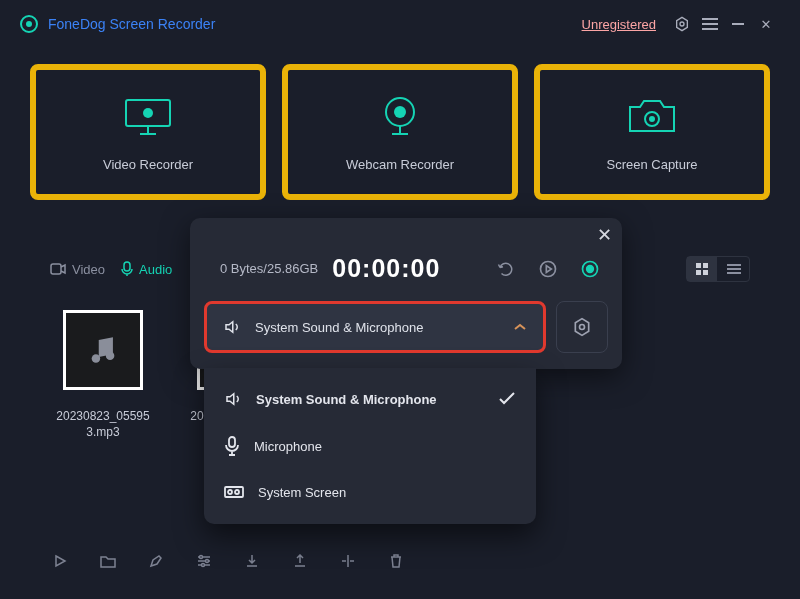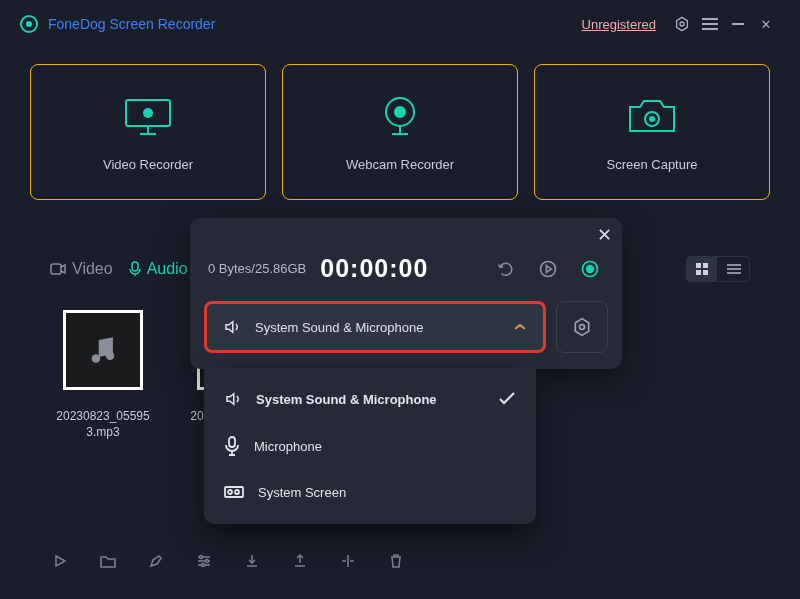--- a/index.html
+++ b/index.html
@@ -24,38 +24,38 @@
 .app-title { color: #3b82f6; font-size: 14px; }
 .titlebar-spacer { flex: 1; }
 .unregistered { color: #fca5a5; text-decoration: underline; font-size: 13px; margin-right: 12px; cursor: pointer; }
 .title-icon { width: 28px; height: 28px; display:flex; align-items:center; justify-content:center; color:#a9adbb; cursor:pointer; }
 .title-icon.min::before { content:''; display:block; width:12px; height:2px; background:#a9adbb; }
 .title-icon.close::before { content:'✕'; font-size:13px; }
 .cards {
   display: flex; gap: 16px; padding: 16px 30px;
 }
 .card {
-  flex:1; border:1px solid #eab308; border-radius:8px;
+  flex:1; border:6px solid #eab308; border-radius:8px;
   height:136px;
   display:flex; flex-direction:column; align-items:center; justify-content:center; gap:18px;
   cursor:pointer;
 }
 .card-label { color:#c8ccd8; font-size:13px; }
 .icon-box { height:46px; display:flex; align-items:center; justify-content:center; }
 
 .lower {
   margin: 30px 30px 0;
   border-radius:8px;
   position: relative;
 }
 .tabs {
   display:flex; align-items:center; gap:16px;
   padding: 10px 20px 8px;
 }
-.tab { display:flex; align-items:center; gap:6px; color:#8b90a0; font-size:16px; cursor:pointer; }
+.tab { display:flex; align-items:center; gap:6px; color:#8b90a0; font-size:13px; cursor:pointer; }
 .tab.audio { color:#15d4b4; }
 .view-toggle { margin-left:auto; display:flex; gap:2px; border:1px solid #2e3340; border-radius:4px; }
 .view-btn { width:30px; height:24px; display:flex; align-items:center; justify-content:center; cursor:pointer; }
 .view-btn.active { background:#2e3340; }
 
 .thumbs { display:flex; gap:36px; padding: 20px 24px 0; }
 .thumb { width:98px; display:flex; flex-direction:column; align-items:center; gap:18px; cursor:pointer; }
 .thumb-img {
   width:80px; height:80px; border:3px solid #fff; background:#1a1b1d;
   display:flex; align-items:center; justify-content:center;
@@ -73,21 +73,21 @@
   position:absolute; left:190px; top:218px; width:432px;
   background:#262a36; border-radius:10px;
   box-shadow: 0 8px 28px rgba(0,0,0,.5);
   padding-bottom:4px;
 }
 .panel-close { position:absolute; right:10px; top:6px; color:#d6d8e0; font-size:18px; cursor:pointer; }
 .panel-top {
   display:flex; align-items:center; gap:14px;
   padding: 36px 18px 18px;
 }
-.size-text { color:#b5b9c7; font-size:13px; }
+.size-text { color:#b5b9c7; font-size:13px;margin-left:12px; }
 .timer { color:#fff; font-size:25px; font-weight:700; letter-spacing:1px; }
 .panel-top-spacer { flex:1; }
 .circ-btn { width:28px; height:28px; border-radius:50%; display:flex; align-items:center; justify-content:center; color:#8b90a0; cursor:pointer; }
 
 .select-row { display:flex; gap:10px; padding: 0 14px 12px; }
 .select-btn {
   flex:1; height:52px; background:#2f3442; border-radius:8px;
   display:flex; align-items:center; gap:14px; padding:0 16px;
   border:3px solid #e0392e; cursor:pointer;
 }

